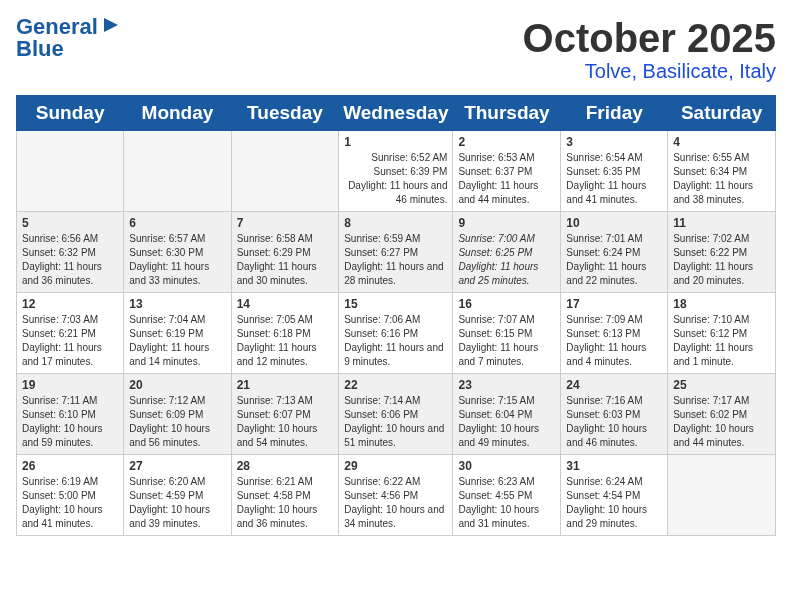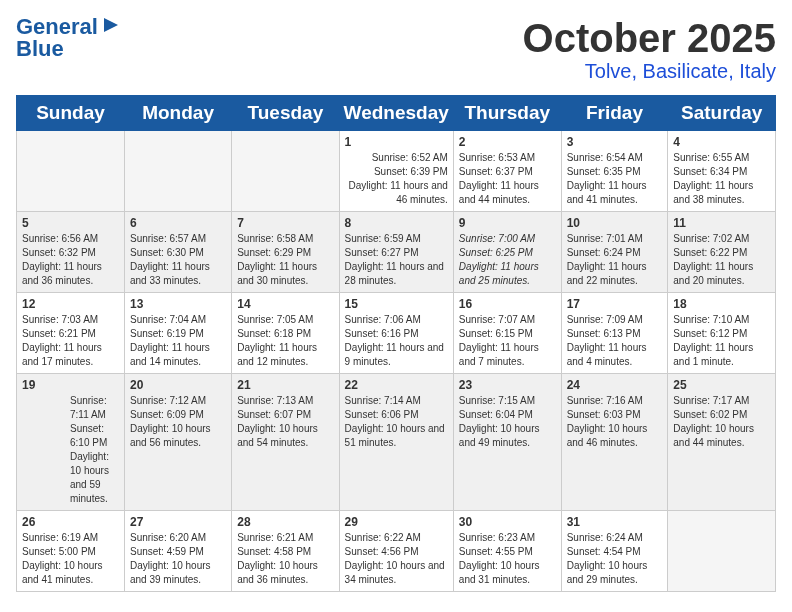--- a/index.html
+++ b/index.html
@@ -238,21 +238,21 @@
         <td>
           <div class="day-number">18</div>
           <div class="day-info" style="white-space: pre-line;">Sunrise: 7:10 AM
 Sunset: 6:12 PM
 Daylight: 11 hours and 1 minute.</div>
         </td>
       </tr>
       <tr class="row-shaded">
         <td>
           <div class="day-number">19</div>
-          <div class="day-info" style="white-space: pre-line; margin-left: 48px;">Sunrise: 7:11 AM
+          <div class="day-info" style="white-space: pre-line;">Sunrise: 7:11 AM
 Sunset: 6:10 PM
 Daylight: 10 hours and 59 minutes.</div>
         </td>
         <td>
           <div class="day-number">20</div>
           <div class="day-info" style="white-space: pre-line;">Sunrise: 7:12 AM
 Sunset: 6:09 PM
 Daylight: 10 hours and 56 minutes.</div>
         </td>
         <td>

